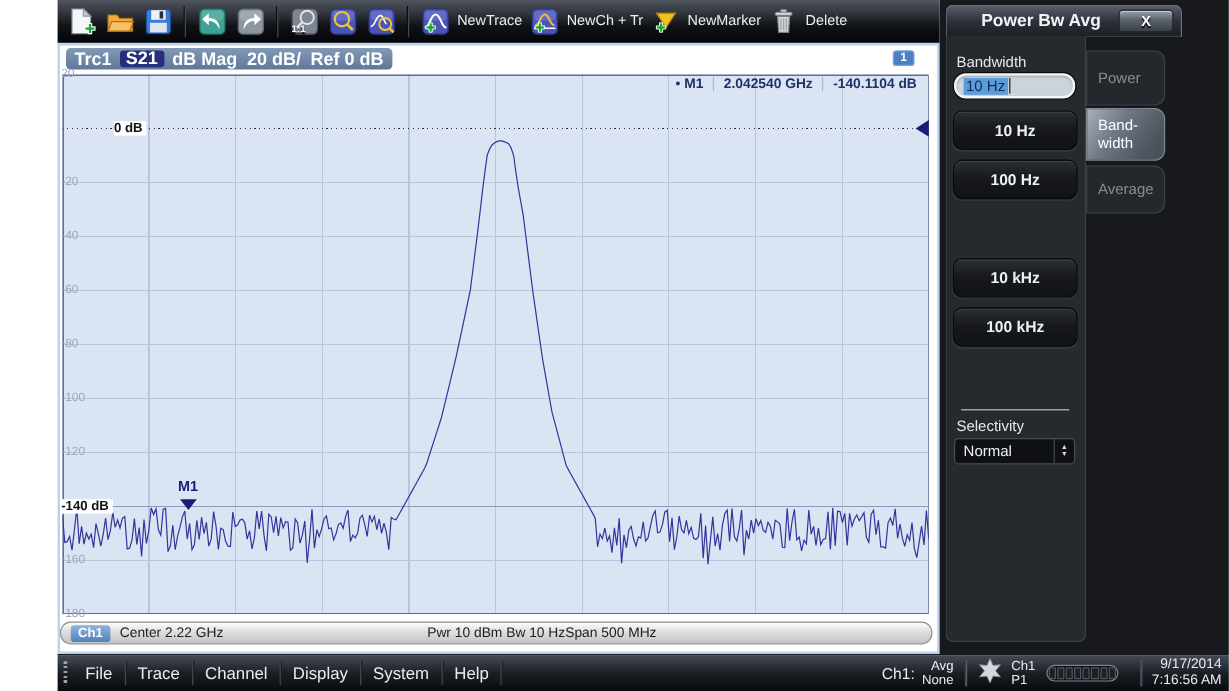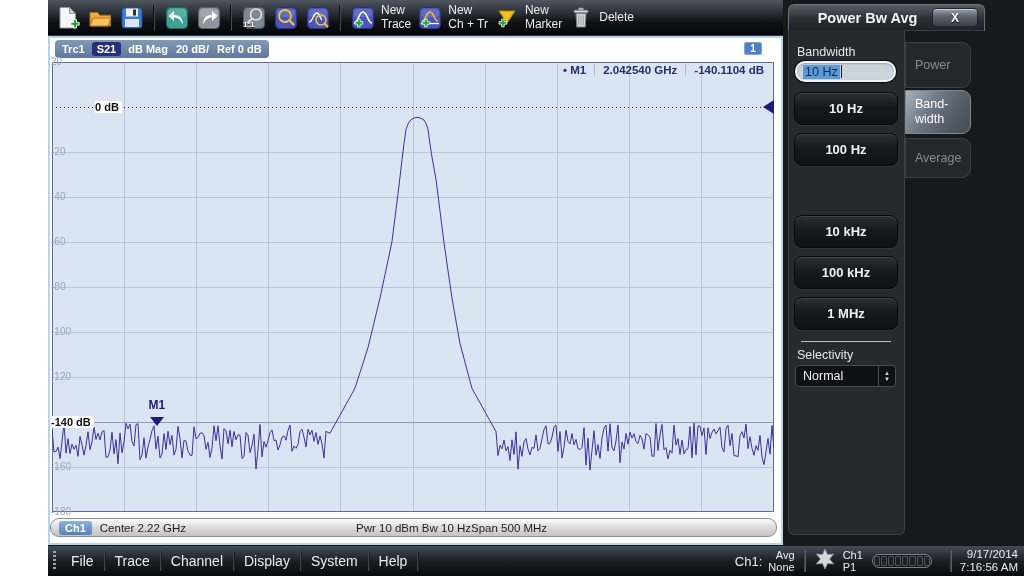--- a/index.html
+++ b/index.html
@@ -7,28 +7,28 @@
        font-family:"Liberation Sans",sans-serif;overflow:hidden;-webkit-font-smoothing:antialiased}
   
   .toolbar{position:absolute;left:48px;top:0;width:735px;height:36px;box-sizing:border-box;
            background:linear-gradient(#50565f,#23262c 45%,#101216 62%,#05060a);
            display:flex;align-items:center;padding:0 4px;border-bottom:1px solid #2c3036}
   .tbtn{display:flex;align-items:center;gap:5px;color:#e9eef4;font-size:12px;line-height:1.1;
         padding:2px 3px;border-radius:4px;flex:none}
   .ticon{width:26px;height:26px;position:relative;flex:none}
   .ratio{position:absolute;left:2px;bottom:1px;font-size:8px;font-weight:bold;color:#fff;
          text-shadow:0 1px 1px #000}
-  .tlabel{display:flex;flex-direction:column}
+  .tlabel{display:flex;flex-direction:row}
   .tsep{width:1px;height:26px;margin:0 6px;background:#444a53;box-shadow:-1px 0 0 #0a0c0f;flex:none}
   
   .diagram{position:absolute;left:48px;top:36px;width:735px;height:509px;box-sizing:border-box;
            background:#fff;border:2px solid #b7d3ee}
   .trc-badge{position:absolute;left:5px;top:2px;height:18px;display:inline-flex;align-items:center;
              background:linear-gradient(#8399b6,#5f779a);border-radius:4px;padding:0 3px;
-             color:#fff;font-size:11px;font-weight:bold;white-space:nowrap}
+             color:#fff;font-size:15px;font-weight:bold;white-space:nowrap}
   .b-s21{background:#272f7c;border-radius:3px;padding:0 5px;margin:0 3px;height:14px;line-height:14px}
   .b-part{padding:0 4px}
   .plot{position:absolute;left:2px;top:24px;width:722px;height:450px}
   .plot svg{position:absolute;left:0;top:0}
   .mrow{position:absolute;top:23px;right:9px;display:flex;height:17px;align-items:center;
         font-size:11.5px;font-weight:bold;color:#1d3366;white-space:nowrap}
   .mcell{padding:0 8px;border-left:1px solid #a9b6cf}
   .mcell:first-child{border-left:none}
   .badge1{position:absolute;left:694px;top:4px;width:18px;height:13px;background:#4d7fc4;
           border-radius:3px;color:#fff;font-size:10px;font-weight:bold;text-align:center;
@@ -333,21 +333,20 @@
   <div class="dlg-body">
     <span class="dlg-label" style="top:15px">Bandwidth</span>
     <div class="bw-input">
       <span class="bw-sel">10 Hz</span>
       <span class="caret"></span>
     </div>
     <div class="softkey" style="top:62px">10 Hz</div>
     <div class="softkey" style="top:103px">100 Hz</div>
     <div class="softkey" style="top:185px">10 kHz</div>
     <div class="softkey" style="top:226px">100 kHz</div>
-    <div class="softkey" style="top:267px">1 MHz</div>
     <div class="dlg-div"></div>
     <span class="dlg-label" style="top:318px">Selectivity</span>
     <div class="dropdown">
       <span class="dd-val">Normal</span>
       <span class="dd-spin">
         <span>▲</span>
         <span>▼</span>
       </span>
     </div>
   </div>

